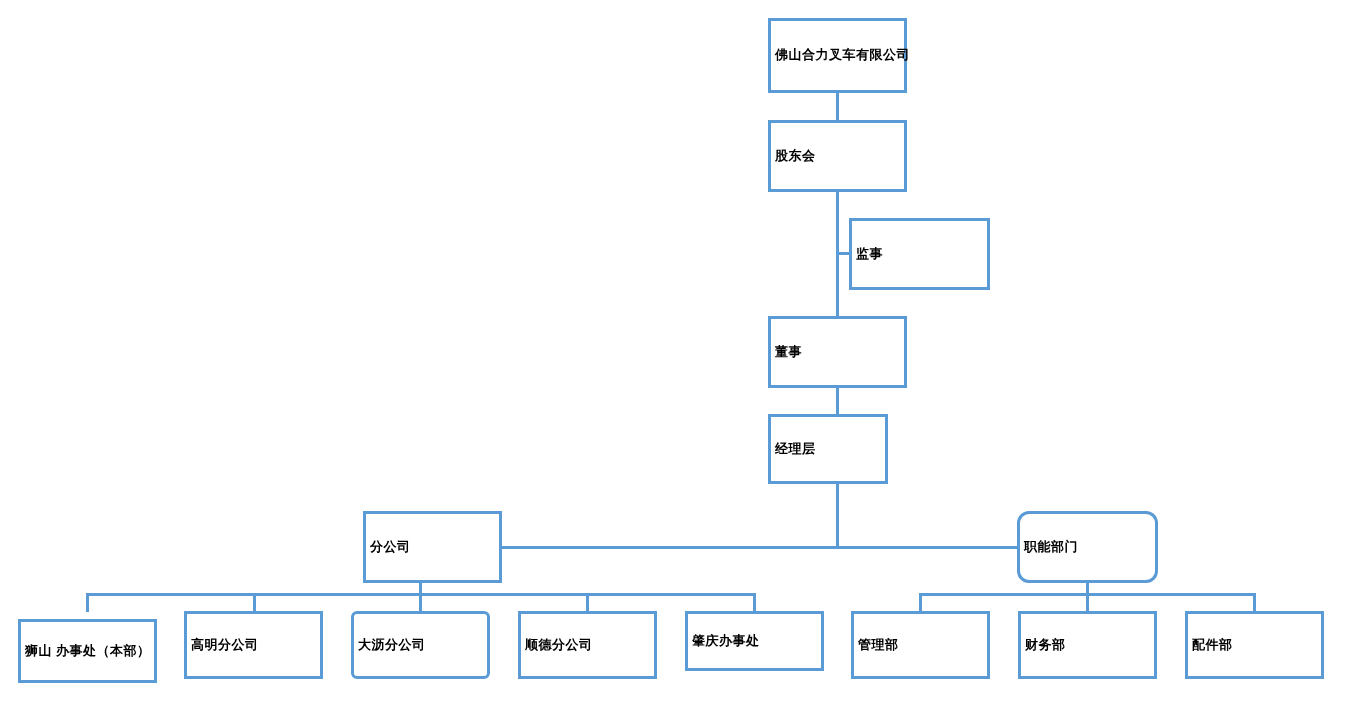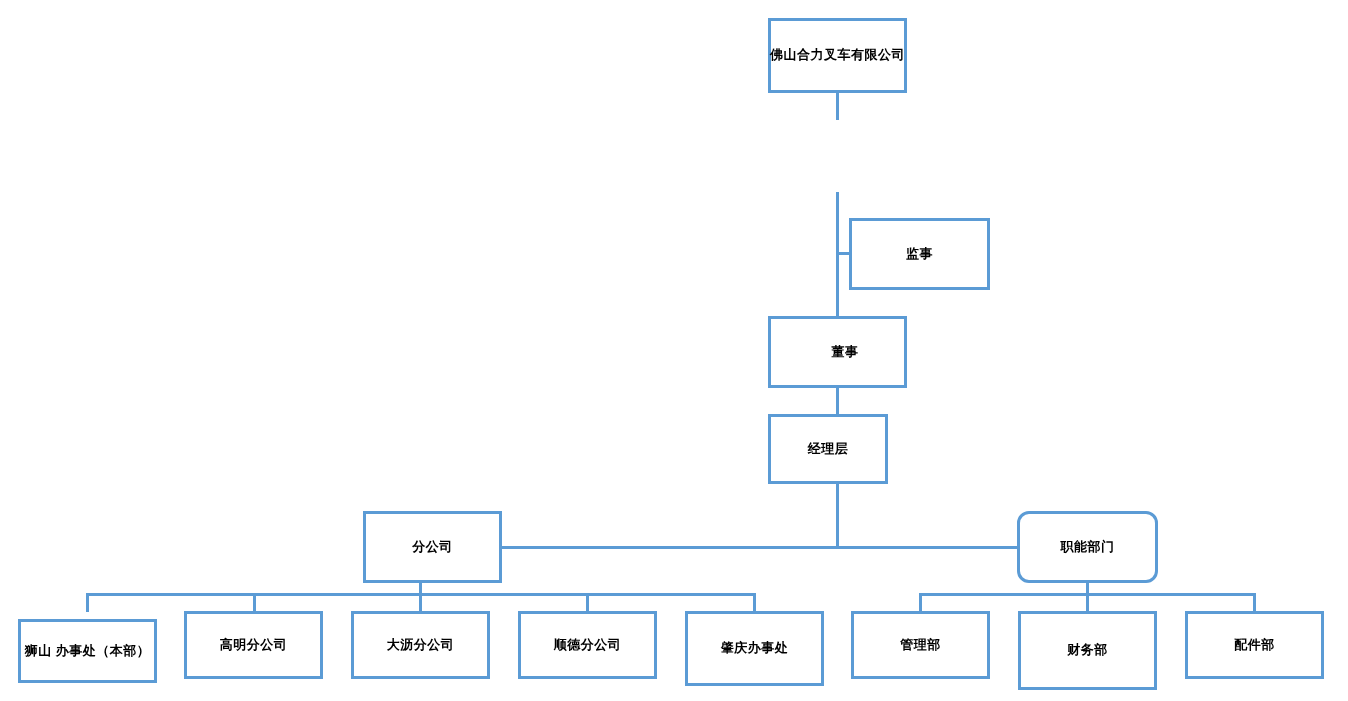--- a/index.html
+++ b/index.html
@@ -18,21 +18,21 @@
     background: #ffffff;
     overflow: hidden;
   }
   .node {
     position: absolute;
     box-sizing: border-box;
     background: #ffffff;
     border: 3px solid #5b9bd5;
     display: flex;
     align-items: center;
-    justify-content: center;
+    justify-content: flex-start;
     text-align: center;
     z-index: 3;
   }
   .node-label {
     font-size: 13px;
     font-weight: bold;
     color: #000000;
     line-height: 1.25;
     letter-spacing: 0.5px;
     padding: 0 4px;
@@ -73,58 +73,61 @@
   <div class="connector v" style="left:1086px;top:583px;height:12px;"></div>
   <div class="connector h" style="left:920px;top:593px;width:335px;"></div>
   <div class="connector v" style="left:919px;top:593px;height:19px;"></div>
   <div class="connector v" style="left:1086px;top:593px;height:19px;"></div>
   <div class="connector v" style="left:1253px;top:593px;height:19px;"></div>
 
   <div class="node" style="left:768px;top:18px;width:139px;height:75px;">
     <span class="node-label">佛山合力叉车有限公司</span>
   </div>
 
+  <div class="node" style="left:768px;top:120px;width:139px;height:72px;">
+    <span class="node-label">股东会</span>
+  </div>
 
   <div class="node" style="left:849px;top:218px;width:141px;height:72px;">
     <span class="node-label">监事</span>
   </div>
 
-  <div class="node" style="left:768px;top:316px;width:139px;height:72px;padding-left:15px;">
+  <div class="node" style="left:768px;top:316px;width:139px;height:72px;">
     <span class="node-label">董事</span>
   </div>
 
   <div class="node" style="left:768px;top:414px;width:120px;height:70px;">
     <span class="node-label">经理层</span>
   </div>
 
   <div class="node" style="left:351px;top:511px;width:139px;height:72px;margin-left:12px;">
     <span class="node-label">分公司</span>
   </div>
   <div class="node" style="left:1017px;top:511px;width:141px;height:72px;border-radius:12px;">
     <span class="node-label">职能部门</span>
   </div>
 
   <div class="node" style="left:18px;top:619px;width:139px;height:64px;">
     <span class="node-label">狮山 办事处（本部）</span>
   </div>
   <div class="node" style="left:184px;top:611px;width:139px;height:68px;">
     <span class="node-label">高明分公司</span>
   </div>
-  <div class="node" style="left:351px;top:611px;width:139px;height:68px;">
+  <div class="node" style="left:351px;top:611px;width:139px;height:68px;border-radius:6px;">
     <span class="node-label">大沥分公司</span>
   </div>
   <div class="node" style="left:518px;top:611px;width:139px;height:68px;">
     <span class="node-label">顺德分公司</span>
   </div>
-  <div class="node" style="left:685px;top:611px;width:139px;height:75px;">
+  <div class="node" style="left:685px;top:611px;width:139px;height:60px;">
     <span class="node-label">肇庆办事处</span>
   </div>
 
   <div class="node" style="left:851px;top:611px;width:139px;height:68px;">
     <span class="node-label">管理部</span>
   </div>
-  <div class="node" style="left:1018px;top:611px;width:139px;height:79px;">
+  <div class="node" style="left:1018px;top:611px;width:139px;height:68px;">
     <span class="node-label">财务部</span>
   </div>
   <div class="node" style="left:1185px;top:611px;width:139px;height:68px;">
     <span class="node-label">配件部</span>
   </div>
 </div>
 
 </body></html>

